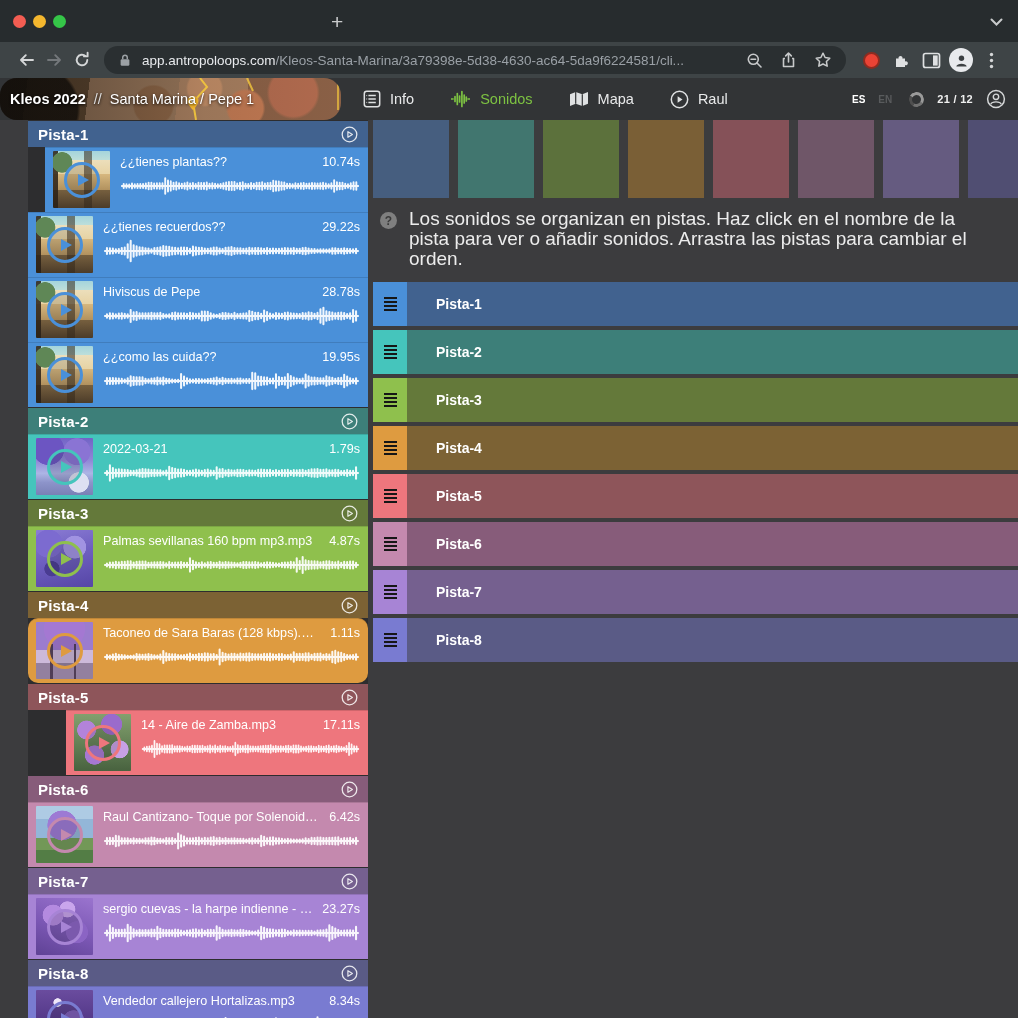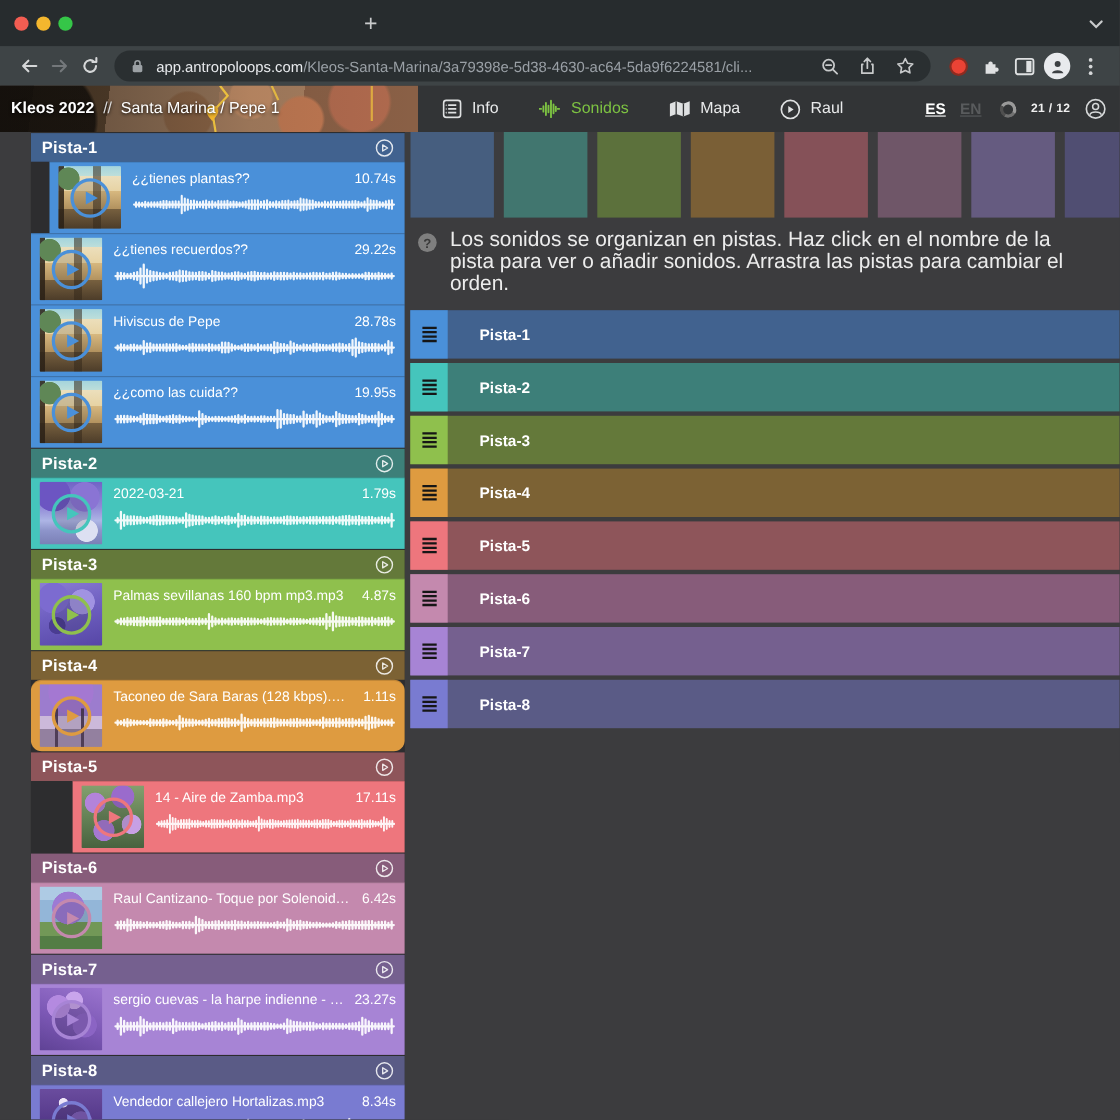--- a/index.html
+++ b/index.html
@@ -22,37 +22,37 @@
   .urlbar{flex:1;height:28px;margin:0 10px 0 8px;background:#2a2f31;border-radius:14px;display:flex;align-items:center;padding:0 14px;min-width:0;}
   .url-host{color:#e8eaed;font-size:13.5px;margin-left:10px;white-space:nowrap;}
   .url-path{color:#9aa0a6;font-size:13.5px;white-space:nowrap;overflow:hidden;min-width:0;}
   .url-actions{margin-left:auto;display:flex;gap:17px;align-items:center;padding-left:10px;}
   .ext{display:flex;align-items:center;justify-content:center;width:30px;flex:none;}
   .rec-dot{width:17px;height:17px;border-radius:50%;background:#ea4335;border:2.5px solid #8e2b20;}
   .avatar{width:24px;height:24px;border-radius:50%;background:#e8eaed;display:flex;align-items:center;justify-content:center;}
 
   
   .appheader{position:absolute;top:78px;left:0;right:0;height:42px;background:#323436;display:flex;align-items:center;}
-  .mapthumb{width:380px;height:42px;position:relative;flex:none;overflow:hidden;background:
+  .mapthumb{width:341px;height:42px;position:relative;flex:none;overflow:hidden;background:
     radial-gradient(circle at 10% 75%, rgba(25,20,14,.9) 0 14%, rgba(0,0,0,0) 15%),
     radial-gradient(circle at 86% 35%, #b06a4e 0 8%, rgba(0,0,0,0) 9%),
     radial-gradient(circle at 72% 72%, #bf7852 0 7%, rgba(0,0,0,0) 8%),
     radial-gradient(circle at 60% 25%, #c08c66 0 8%, rgba(0,0,0,0) 9%),
     radial-gradient(circle at 45% 65%, #8d6647 0 10%, rgba(0,0,0,0) 11%),
-    linear-gradient(97deg, #241b13 0 8%, #5e4730 8% 26%, #97765a 26% 52%, #a67e5f 52% 72%, #8a6046 72% 100%);}
+    linear-gradient(97deg, #241b13 0 8%, #5e4730 8% 26%, #97765a 26% 52%, #a67e5f 52% 72%, #8a6046 72% 100%); border-radius: 17px;}
   .mapthumb::after{content:"";position:absolute;inset:0;background:linear-gradient(90deg,rgba(15,12,10,.45),rgba(15,12,10,.08) 60%,rgba(15,12,10,0));}
   .map-overlay{position:absolute;inset:0;z-index:2;}
   .crumbs{position:absolute;inset:0;z-index:3;display:flex;align-items:center;padding-left:10px;gap:8px;color:#fff;font-size:14.5px;text-shadow:0 1px 3px rgba(0,0,0,.9);white-space:nowrap;}
   .crumb-project{font-weight:700;}
   .crumb-sep{color:#dcdcdc;font-weight:400;}
   .appnav{display:flex;align-items:center;margin-left:22px;gap:36px;}
   .nav-item{display:flex;align-items:center;gap:9px;color:#e9eaeb;font-size:14.5px;}
   .nav-item.active{color:#7dc242;}
   .hdr-right{margin-left:auto;display:flex;align-items:center;gap:13px;padding-right:12px;}
-  .lang{font-size:14px;font-weight:700;color:#fff;text-decoration:underline;}
+  .lang{font-size:10px;font-weight:700;color:#fff;}
   .lang.dim{color:#595b5d;}
   .spinner{width:15px;height:15px;border-radius:50%;border:3px solid #9a9a9a;border-left-color:#4f4f4f;border-bottom-color:#717171;transform:rotate(-15deg);margin-left:4px;}
   .counter{font-size:11px;font-weight:700;color:#f0f0f0;letter-spacing:.3px;}
 
   
   .content{position:absolute;top:120px;left:0;right:0;bottom:0;display:flex;overflow:hidden;background:#3c3c3e;padding-left:28px;}
 
   
   aside{width:340px;flex:none;background:#2d2d2f;padding-top:1px;overflow:hidden;}
   .sec{margin-bottom:1px;}

